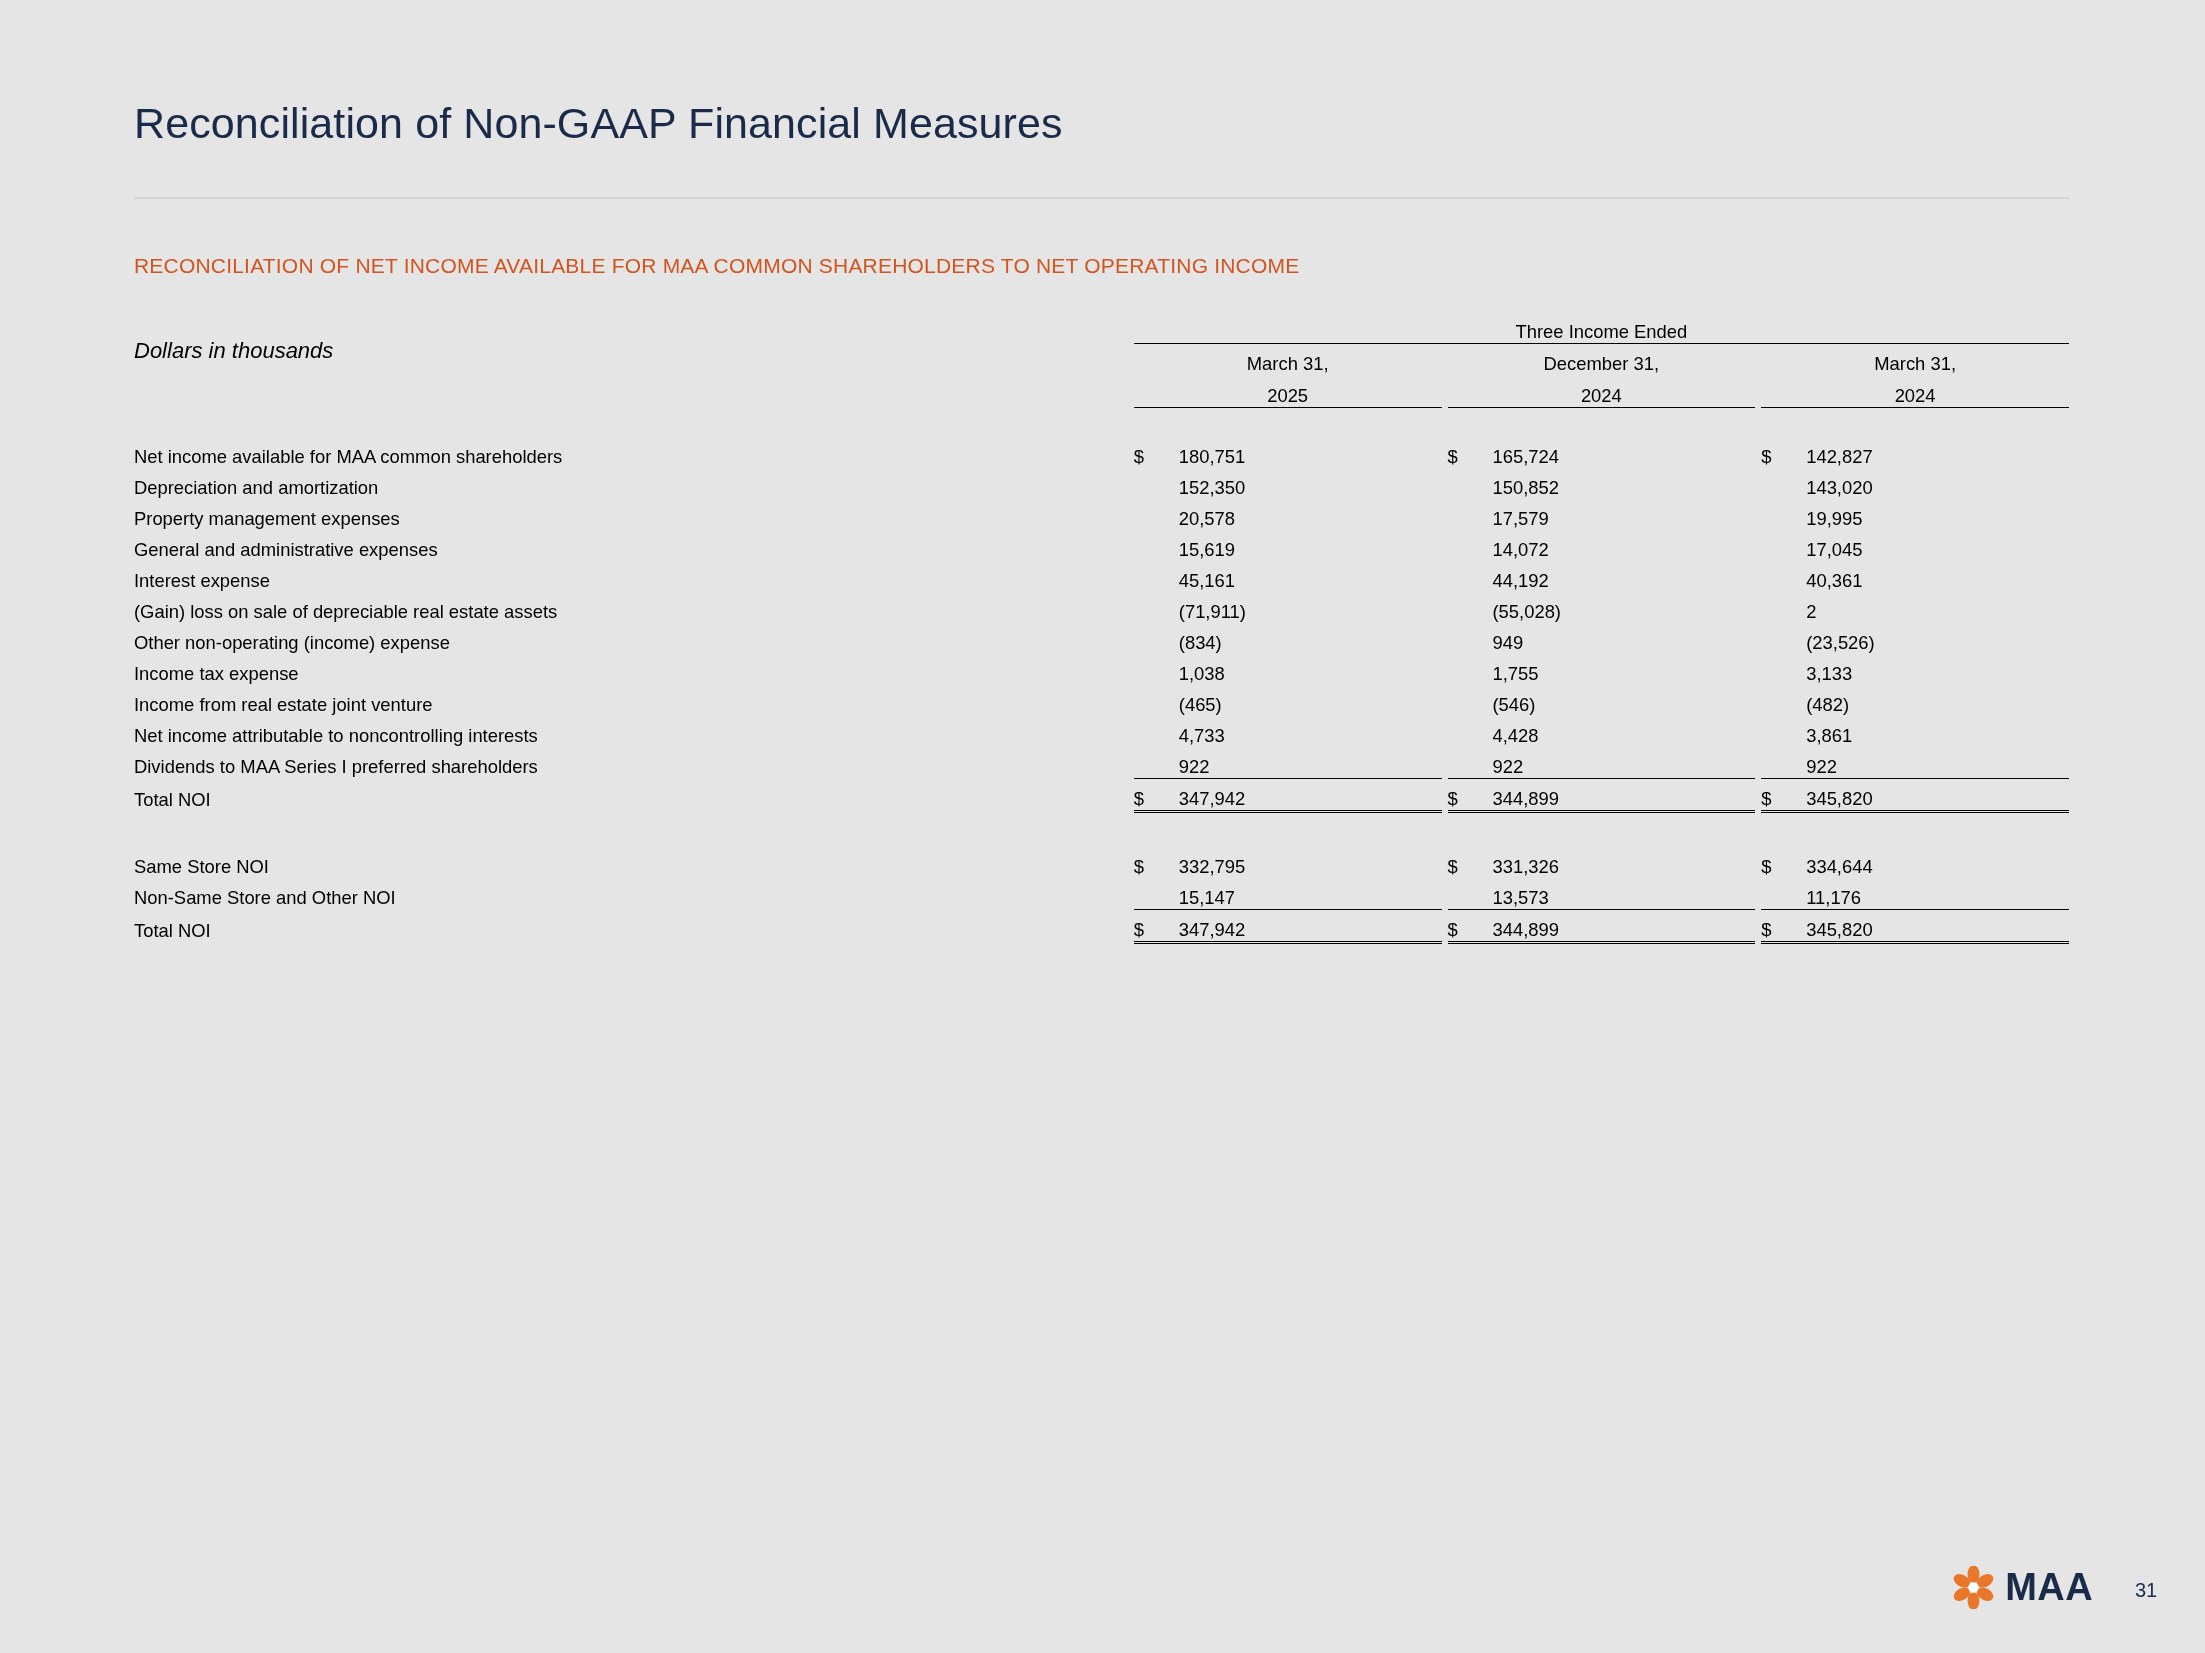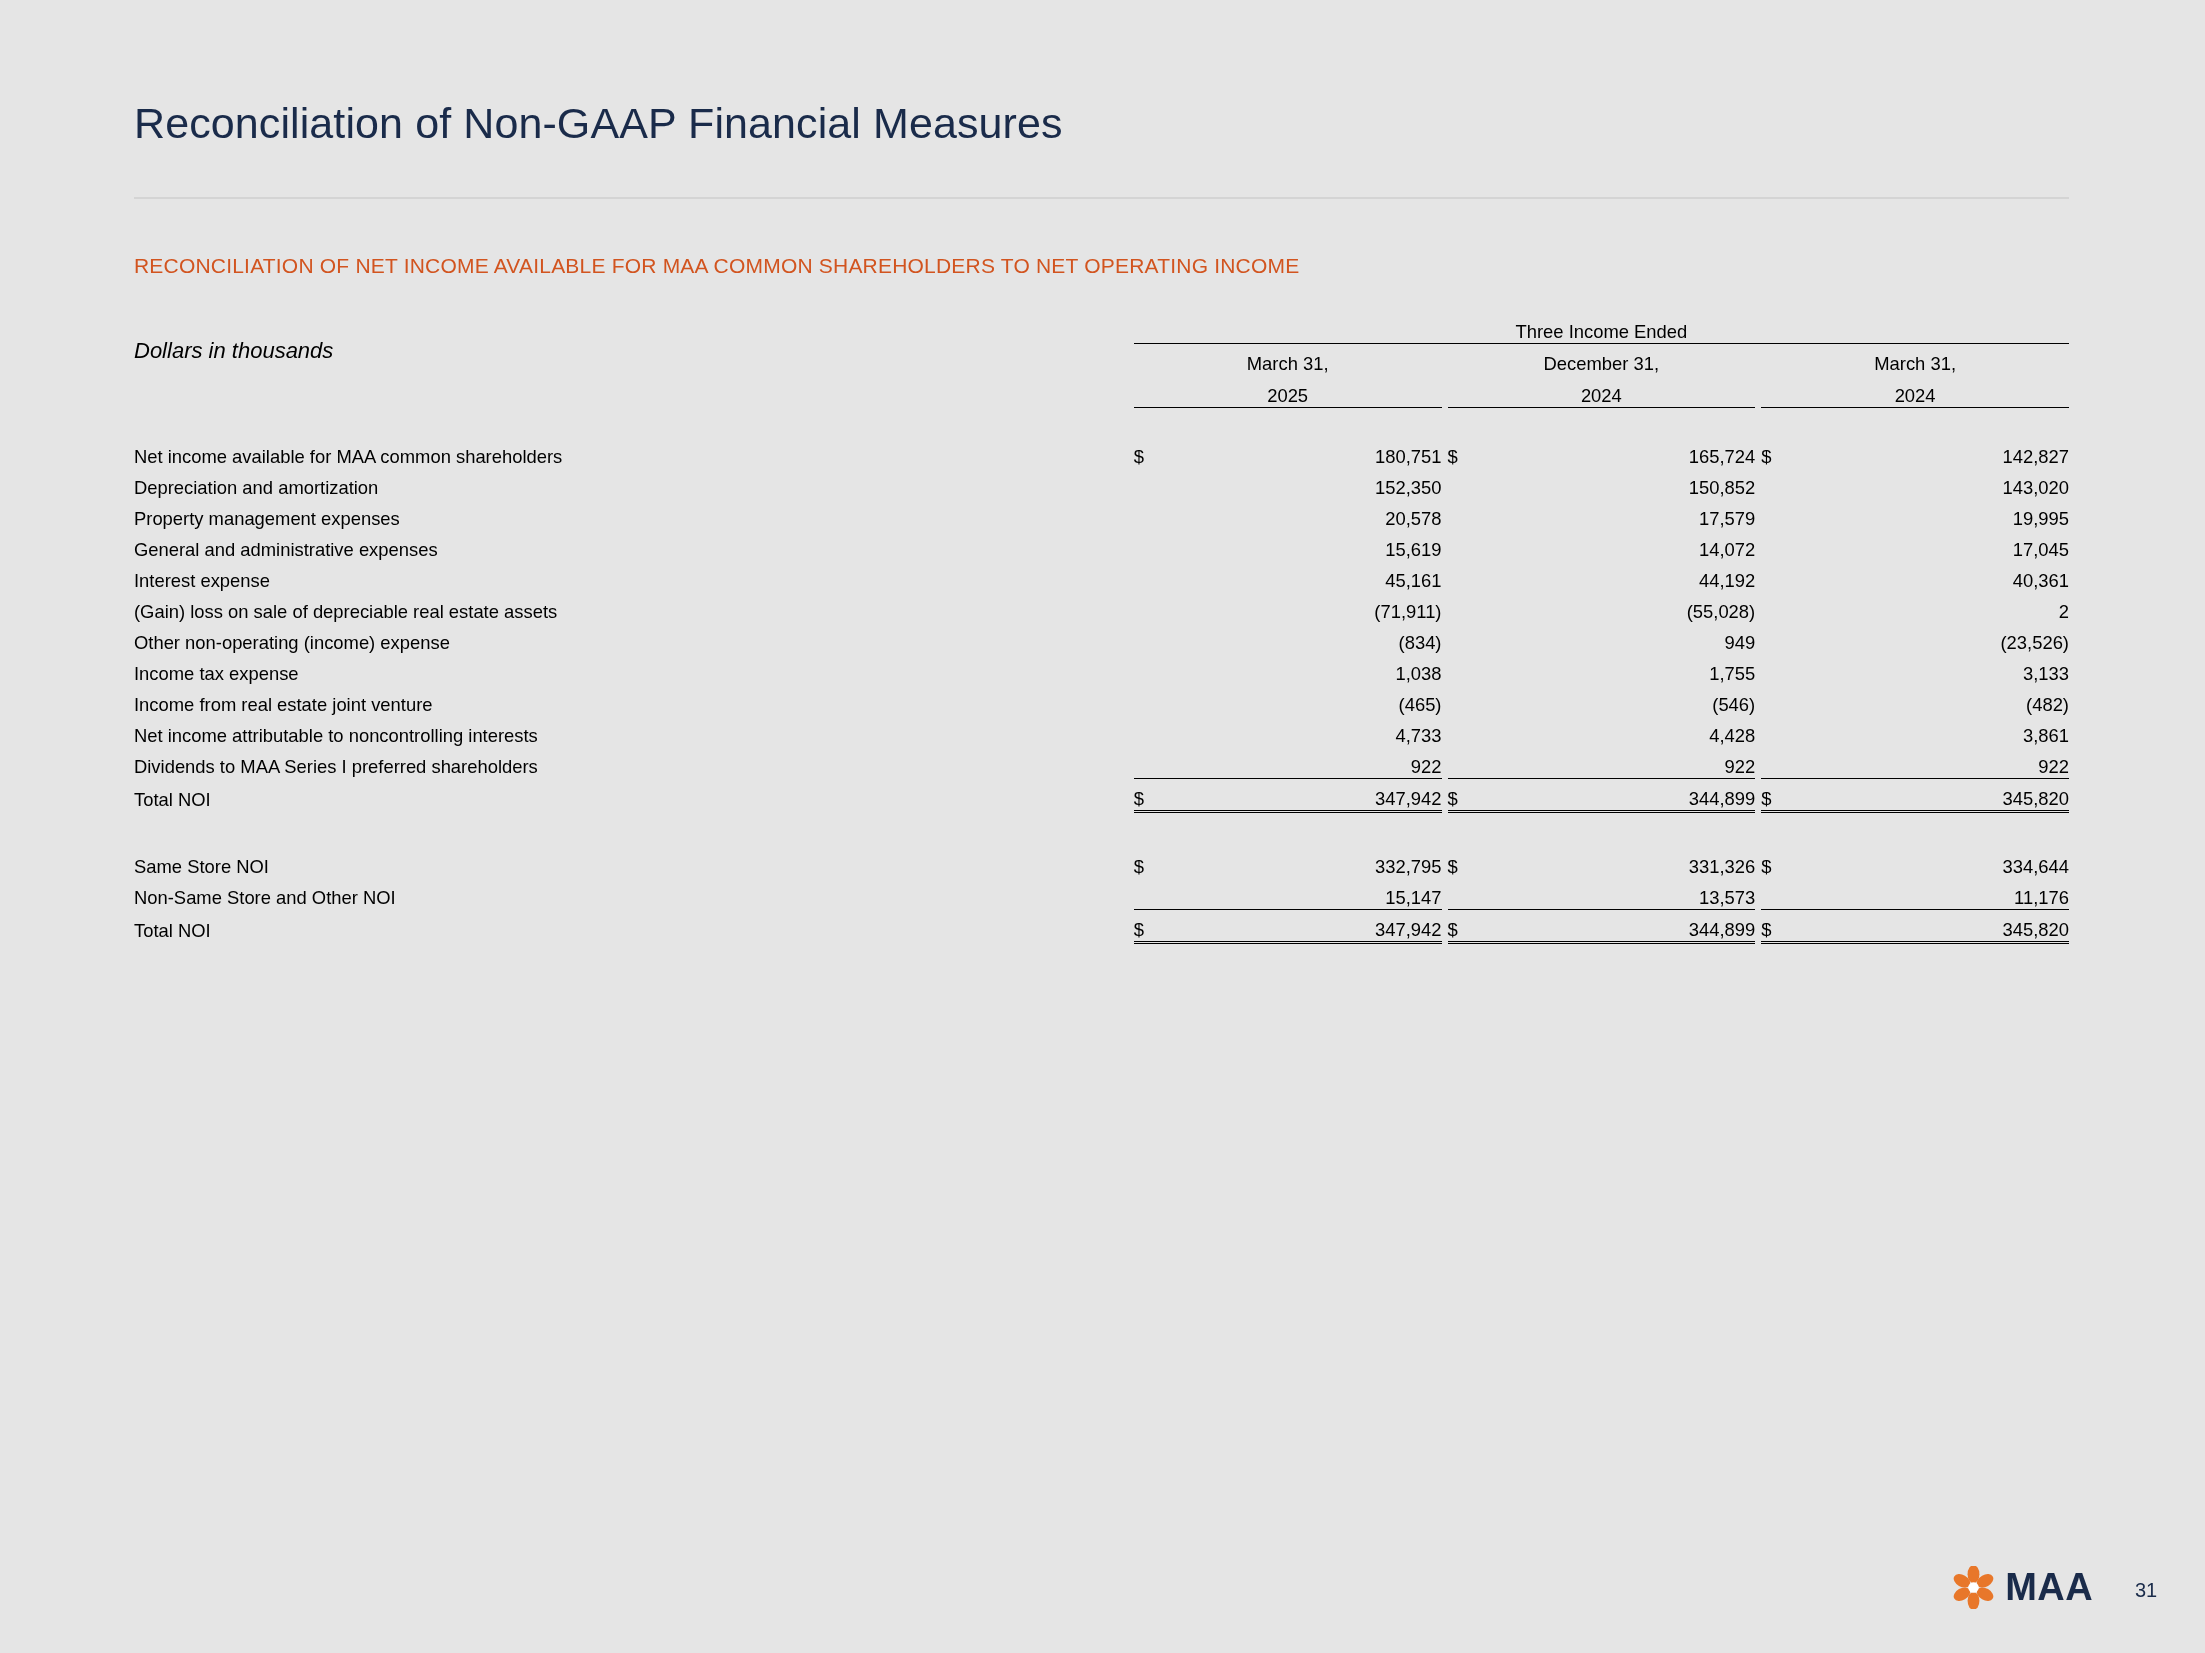--- a/index.html
+++ b/index.html
@@ -75,21 +75,21 @@
   }
   table.fin td, table.fin th {
     padding: 0;
     vertical-align: bottom;
     font-weight: normal;
     white-space: nowrap;
   }
 
   .col-label { width: 978px; }
   .col-cur   { width: 44px;  text-align: left; }
-  .col-num   { width: 257px; text-align: right; padding-right: 2.9px; }
+  .col-num   { width: 257px; padding-right: 2.9px; }
   .col-gap   { width: 5.9px; }
 
   tr.h-rowheight td { height: 31px; }
 
   .r-label { padding-left: 0; }
   .r-indent { padding-left: 31px; margin-left: 8px; }
 
   .hdr-center {
     text-align: center;
     font-weight: bold;

